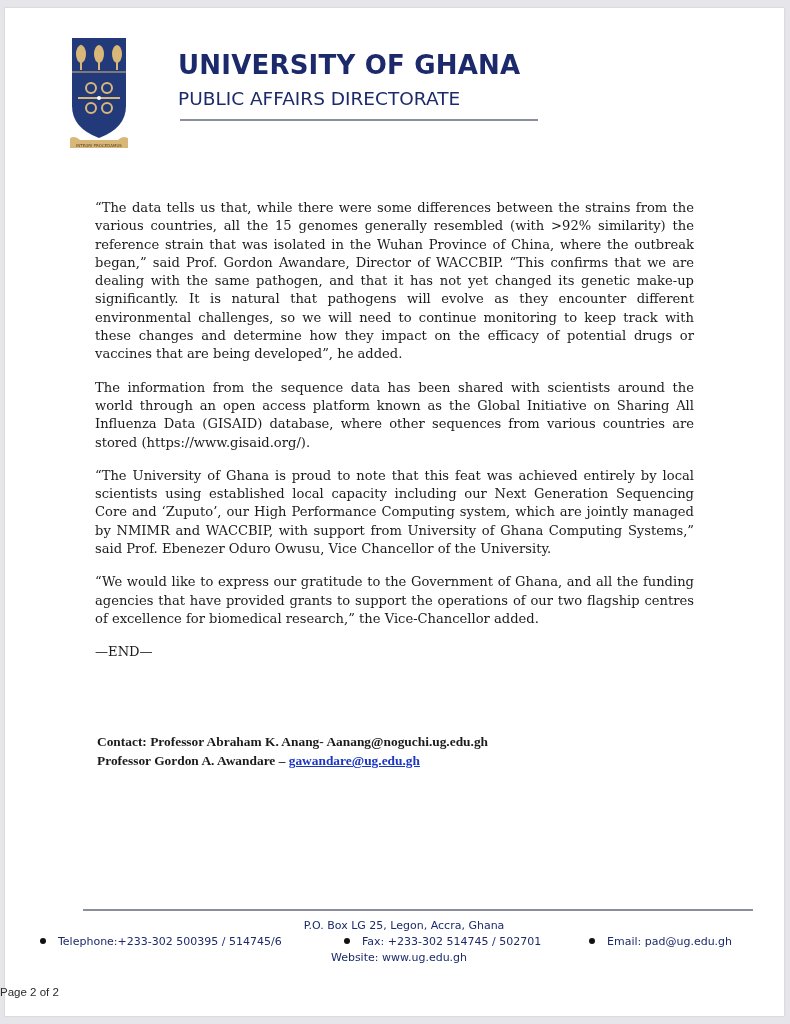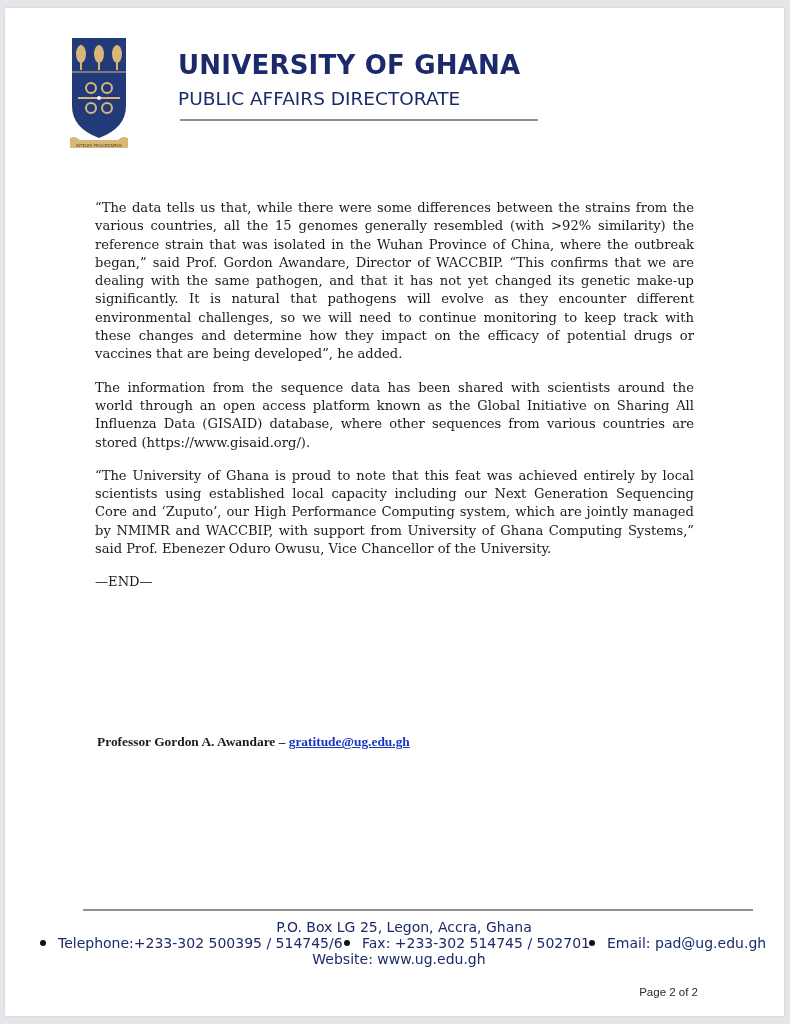--- a/index.html
+++ b/index.html
@@ -66,38 +66,38 @@
     }
     .contact a { color: #1a35c4; text-decoration: underline; }
     
     .foot-rule {
       position: absolute; left: 83px; top: 909px;
       width: 670px; height: 2px; background: #8a8f99;
     }
     .foot {
       position: absolute; left: 0; width: 790px;
       font-family: "DejaVu Sans", sans-serif;
-      font-size: 14px;
+      font-size: 11px;
       color: #1c2a6b;
       white-space: nowrap;
     }
     .foot b { font-weight: normal; }
     .foot-addr { top: 919px; text-align: center; padding-left: 18px; box-sizing: border-box; }
     .foot-contacts { top: 935px; }
     .foot-web { top: 951px; text-align: center; padding-left: 8px; box-sizing: border-box; }
     .foot-item { position: absolute; }
     .bullet {
       display: inline-block; width: 6px; height: 6px; border-radius: 50%;
       background: #111; vertical-align: middle; margin-right: 12px; position: relative; top: -1px;
     }
     .page-num {
       position: absolute; left: 0; width: 686px; top: 986px;
-      text-align: right;
+      text-align: left;
       font-family: "Liberation Sans", sans-serif;
-      font-size: 11.5px; color: #2a2a2a; padding-left: 12px;
+      font-size: 11.5px; color: #2a2a2a;
     }
   </style>
 </head>
 <body>
 
 <div class="page"></div>
 
 <svg class="crest" viewBox="0 0 58 116" style="width:58px;height:116px;">
   <path d="M2 2 H56 V70 Q56 92 29 102 Q2 92 2 70 Z" fill="#233a7a"></path>
   <line x1="2" y1="36" x2="56" y2="36" stroke="#d9b779" stroke-width="1"></line>
@@ -122,25 +122,27 @@
   <text x="29" y="110.5" font-size="4" text-anchor="middle" fill="#5a4520" font-family="DejaVu Sans, sans-serif">INTEGRI PROCEDAMUS</text>
 </svg>
 <div class="org-title">UNIVERSITY OF GHANA</div>
 <div class="org-sub">PUBLIC AFFAIRS DIRECTORATE</div>
 <div class="head-rule"></div>
 
 <div class="body-text">
   <p>“The data tells us that, while there were some differences between the strains from the various countries, all the 15 genomes generally resembled (with &gt;92% similarity) the reference strain that was isolated in the Wuhan Province of China, where the outbreak began,” said Prof. Gordon Awandare, Director of WACCBIP. “This confirms that we are dealing with the same pathogen, and that it has not yet changed its genetic make-up significantly.  It is natural that pathogens will evolve as they encounter different environmental challenges, so we will need to  continue monitoring to keep track with these changes and determine how they impact on the efficacy of potential drugs or vaccines that are being developed”, he added.</p>
   <p>The information from the sequence data has been shared with scientists around the world through an open access platform known as the Global Initiative on Sharing All Influenza Data (GISAID) database, where other sequences from various countries are stored (https://www.gisaid.org/).</p>
   <p>“The University of Ghana is proud to note that this feat was achieved entirely by local scientists using established local capacity including our Next Generation Sequencing Core and ‘Zuputo’, our High Performance Computing system, which are jointly managed by NMIMR and WACCBIP, with support from University of Ghana Computing Systems,” said Prof. Ebenezer Oduro Owusu, Vice Chancellor of the University.</p>
+  <p>“We would like to express our gratitude to the Government of Ghana, and all the funding agencies that have provided grants to support the operations of our two flagship centres of excellence for biomedical research,” the Vice-Chancellor added.</p>
   <p class="end-mark">—END—</p>
 </div>
 
 <div class="contact">
-  <div><span>Professor Gordon A. Awandare – </span><a>gratitude@ug.edu.gh</a></div>
+  <div>Contact: Professor Abraham K. Anang- Aanang@noguchi.ug.edu.gh</div>
+  <div><span>Professor Gordon A. Awandare – </span><a>gawandare@ug.edu.gh</a></div>
 </div>
 
 <div class="foot-rule"></div>
 <div class="foot foot-addr">P.O. Box LG 25, Legon, Accra, Ghana</div>
 <div class="foot foot-contacts">
   <span class="foot-item" style="left:40px;">
     <span class="bullet"></span><b>Telephone:</b><span>+233-302 500395 / 514745/6</span>
   </span>
   <span class="foot-item" style="left:344px;">
     <span class="bullet"></span><b>Fax:</b><span> +233-302 514745 / 502701</span>

